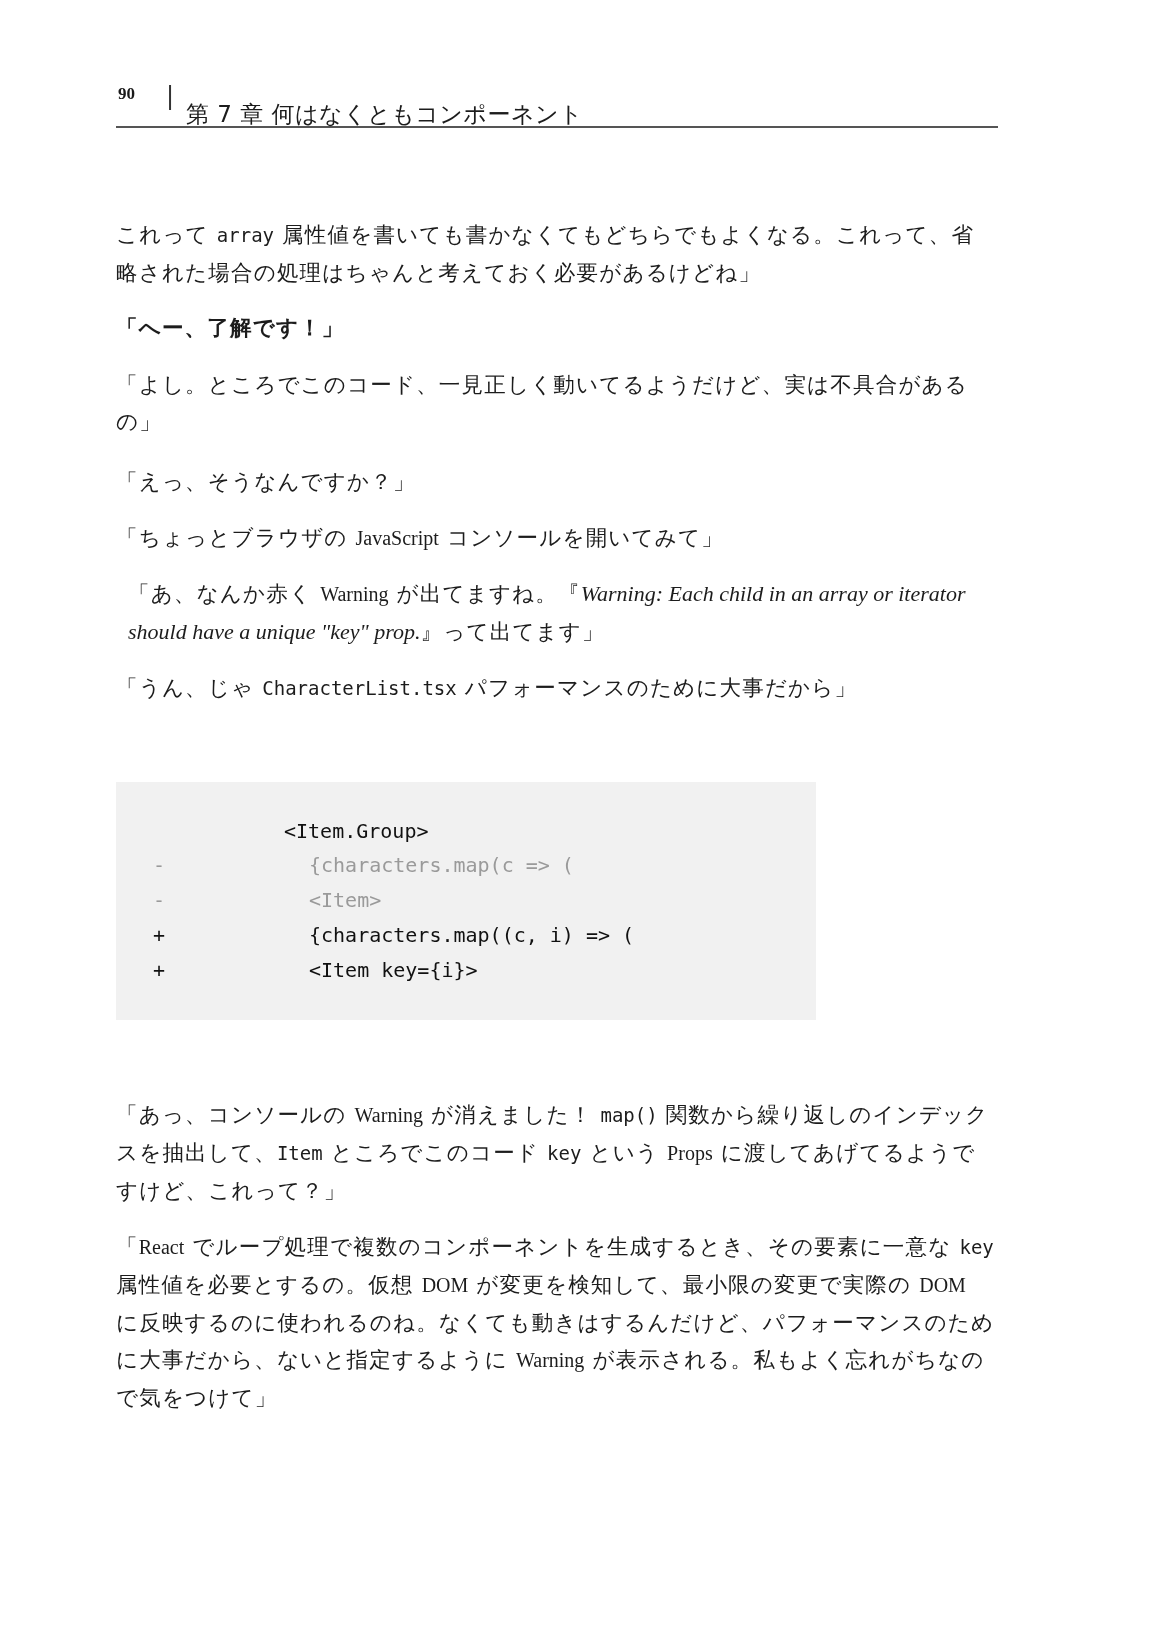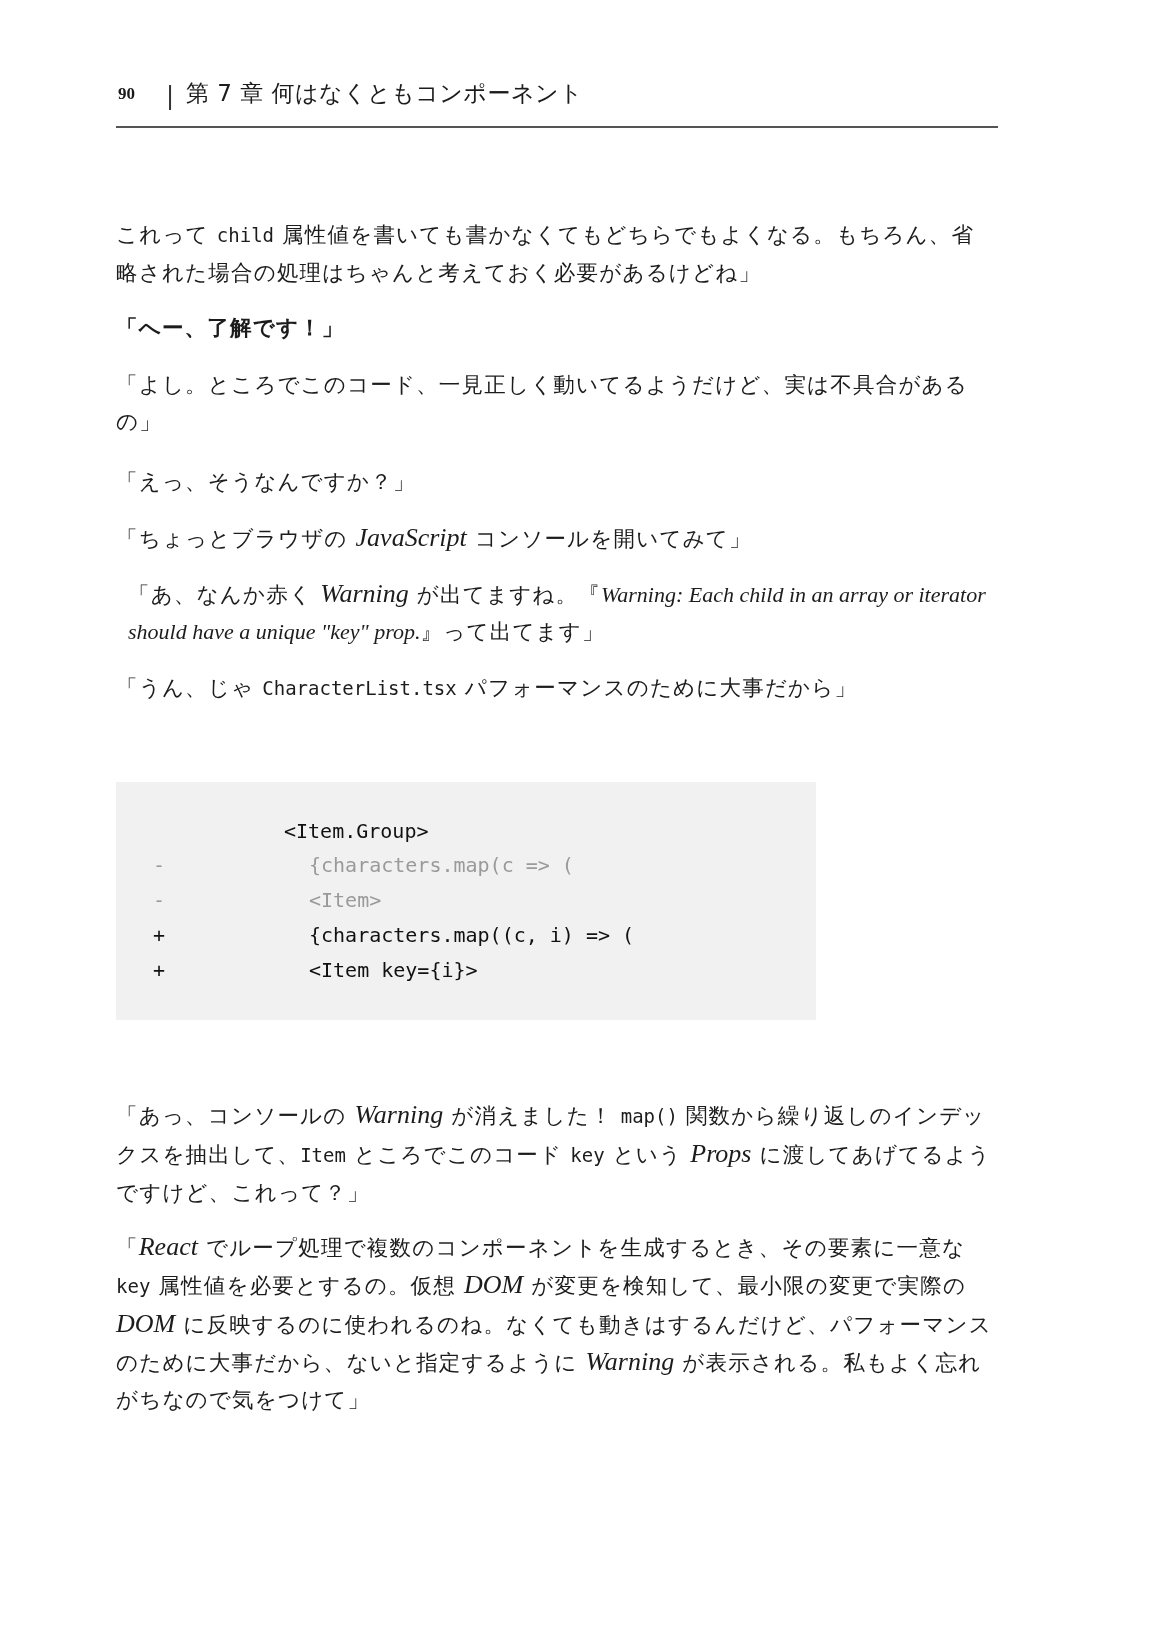--- a/index.html
+++ b/index.html
@@ -4,46 +4,46 @@
   <style>
     html, body { margin: 0; padding: 0; background: #ffffff; }
     body { width: 1158px; height: 1636px; position: relative; overflow: hidden;
       font-family: "DejaVu Serif", "Liberation Serif", serif; color: #1c1c1c; }
     .page-header { position: absolute; left: 116px; top: 78px; width: 882px; height: 48px;
       border-bottom: 2px solid #555; }
     .page-number { position: absolute; left: 2px; top: 6px; font-family: "Liberation Serif", serif;
       font-weight: bold; font-size: 17px; color: #1a1a1a; }
     .header-sep { position: absolute; left: 50px; top: 4px; font-family: "DejaVu Sans", sans-serif;
       font-size: 24px; color: #333; }
-    .chapter-title { position: absolute; left: 70px; top: 0; font-family: "DejaVu Sans", sans-serif;
+    .chapter-title { position: absolute; left: 70px; top: 21px; font-family: "DejaVu Sans", sans-serif;
       font-size: 23px; color: #1c1c1c; letter-spacing: 0.5px; }
     .para { position: absolute; left: 116px; width: 880px; font-size: 21.5px; line-height: 37px;
       letter-spacing: 1.2px; margin: 0; }
     .mono { font-family: "DejaVu Sans Mono", "Liberation Mono", monospace; font-size: 19px; letter-spacing: 0; }
-    .latin { font-family: "Liberation Serif", serif; font-size: 26px; letter-spacing: 0; font-style: italic; }
+    .latin { font-family: "Liberation Serif", serif; font-size: 20px; letter-spacing: 0; }
     .ital { font-family: "Liberation Serif", serif; font-style: italic; font-size: 22px; letter-spacing: 0; }
     .code-block { position: absolute; left: 116px; top: 782px; width: 700px; height: 238px;
       background: #f1f1f1; }
     .code-line { position: absolute; left: 0; height: 35px; width: 880px;
       font-family: "DejaVu Sans Mono", "Liberation Mono", monospace; font-size: 20px; line-height: 35px; }
     .code-line .marker { position: absolute; left: 36px; width: 14px; text-align: center; }
     .code-line .code { position: absolute; white-space: pre; }
     .removed { color: #9a9a9a; }
     .added, .context { color: #111; }
   </style>
 </head>
 <body>
 
 <div class="page-header">
   <span class="page-number">90</span>
   <span class="header-sep">|</span>
   <span class="chapter-title">第 7 章 何はなくともコンポーネント</span>
 </div>
 
-<p class="para" style="top:216px;"><span>これって </span><span class="mono">child</span><span> 属性値を書いても書かなくてもどちらでもよくなる。もちろん、省略された場合の処理はちゃんと考えておく必要があるけどね」</span></p>
+<p class="para" style="top:216px;"><span>これって </span><span class="mono">array</span><span> 属性値を書いても書かなくてもどちらでもよくなる。これって、省略された場合の処理はちゃんと考えておく必要があるけどね」</span></p>
 <p class="para" style="top:309px;font-weight:bold;"><span>「へー、了解です！」</span></p>
 <p class="para" style="top:366px;"><span>「よし。ところでこのコード、一見正しく動いてるようだけど、実は不具合があるの」</span></p>
 <p class="para" style="top:463px;"><span>「えっ、そうなんですか？」</span></p>
 <p class="para" style="top:519px;"><span>「ちょっとブラウザの </span><span class="latin">JavaScript</span><span> コンソールを開いてみて」</span></p>
 <p class="para" style="top:575px;margin-left:12px;"><span>「あ、なんか赤く </span><span class="latin">Warning</span><span> が出てますね。『</span><span class="ital">Warning: Each child in an array or iterator should have a unique "key" prop.</span><span>』って出てます」</span></p>
 <p class="para" style="top:669px;"><span>「うん、じゃ </span><span class="mono">CharacterList.tsx</span><span> パフォーマンスのために大事だから」</span></p>
 
 <div class="code-block">
   <div class="code-line" style="top:32px;">
     <span class="marker"></span>

